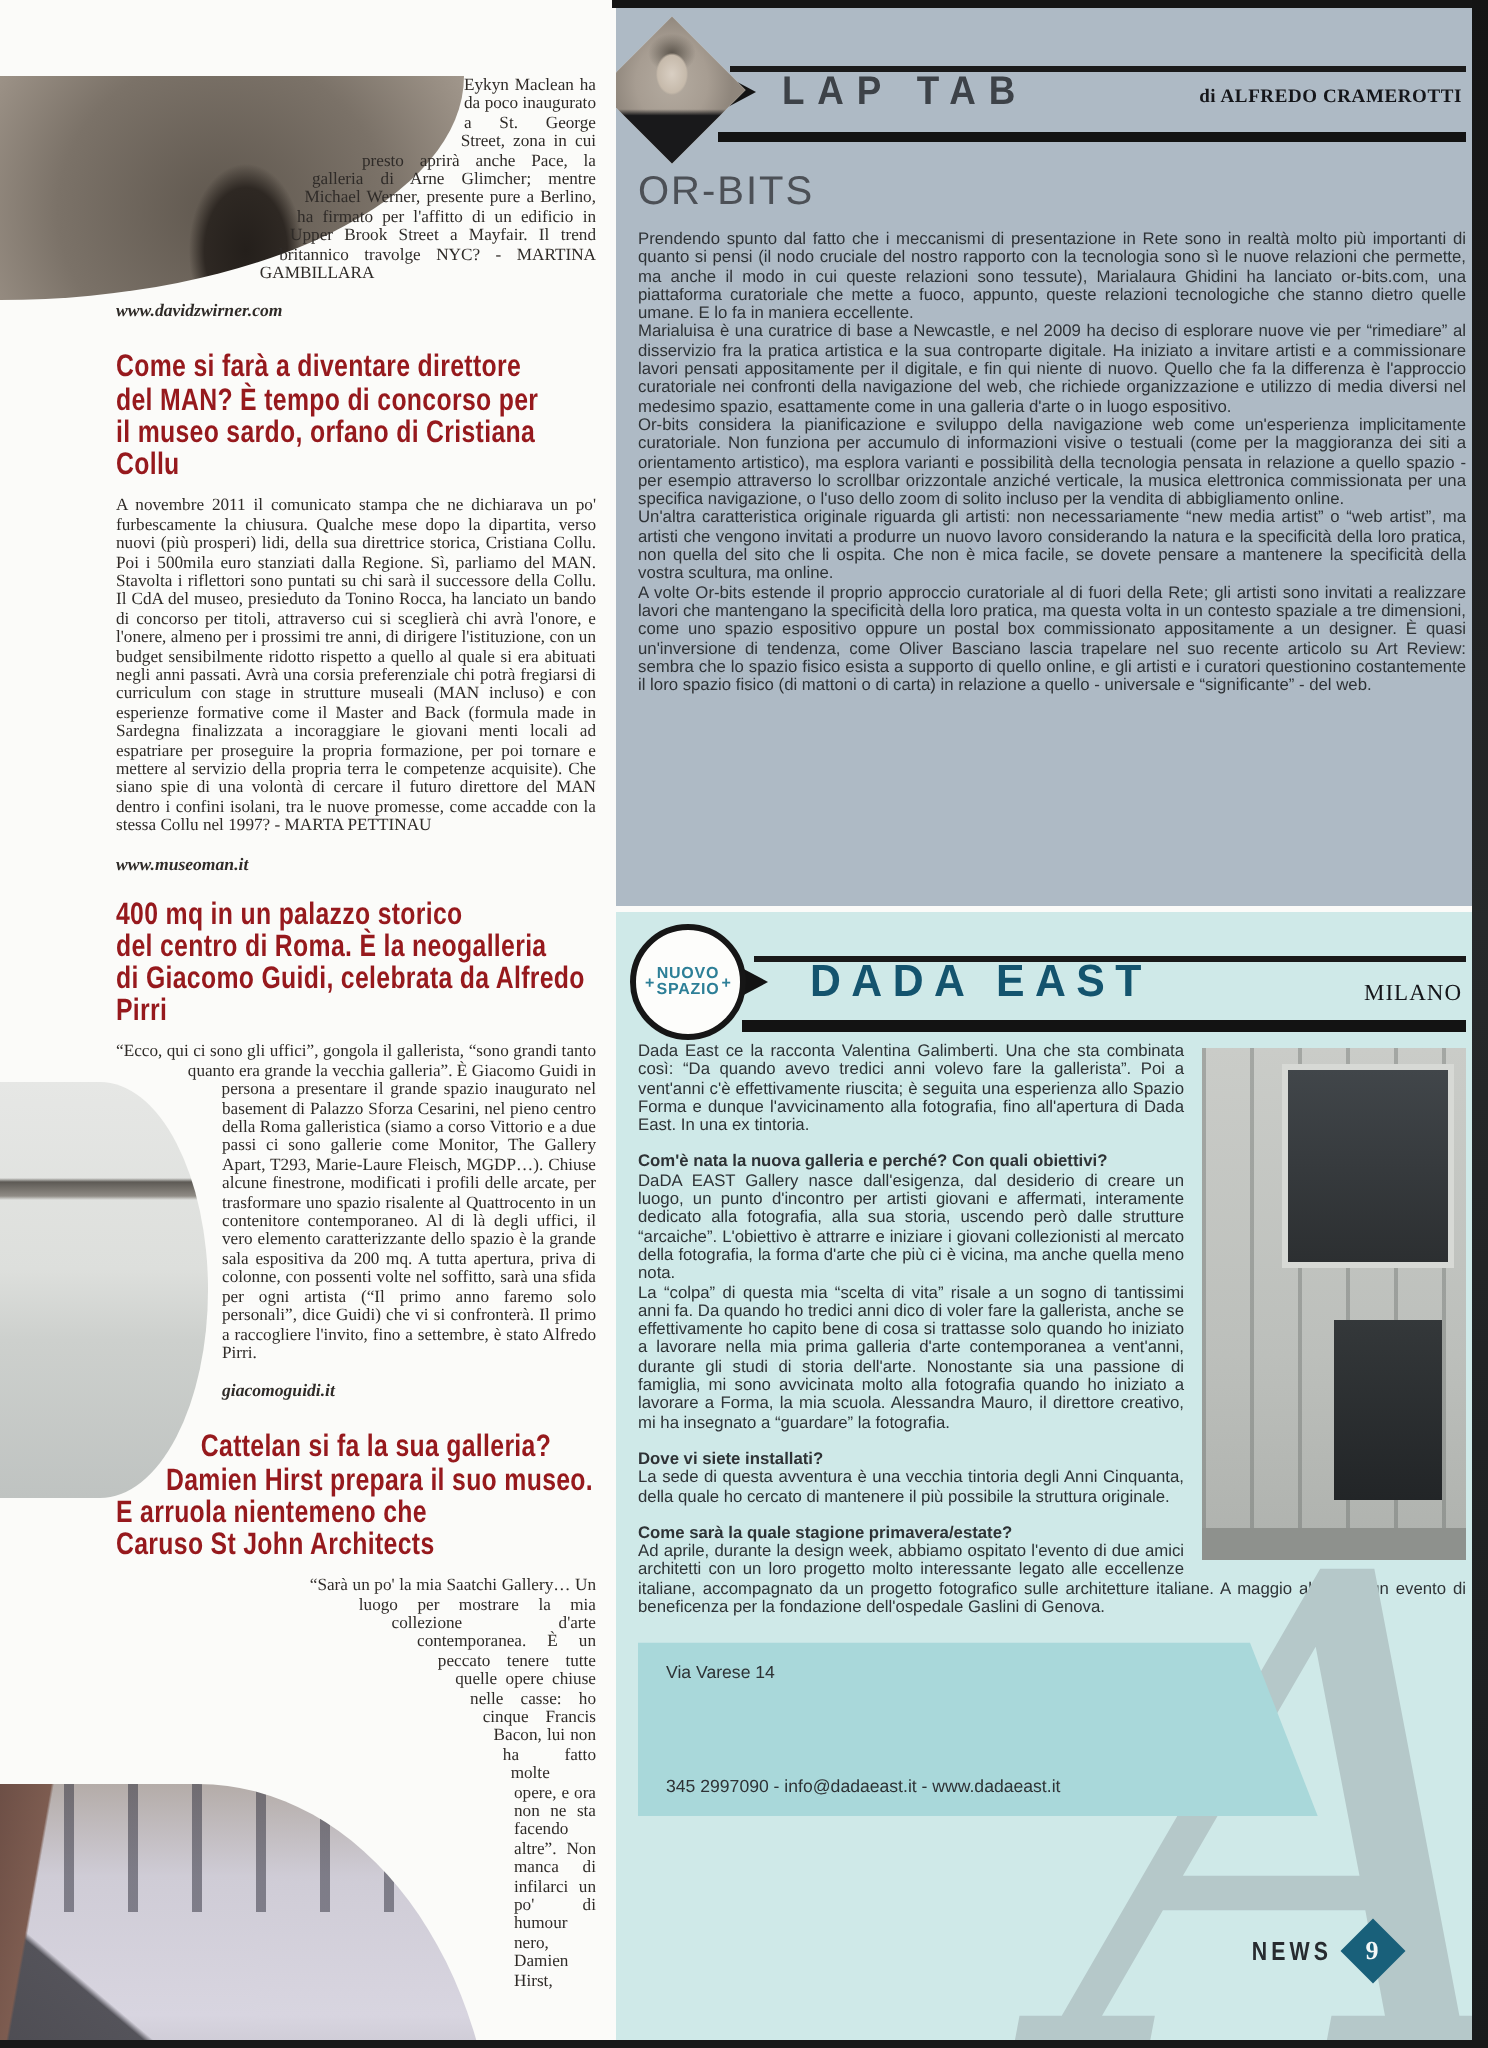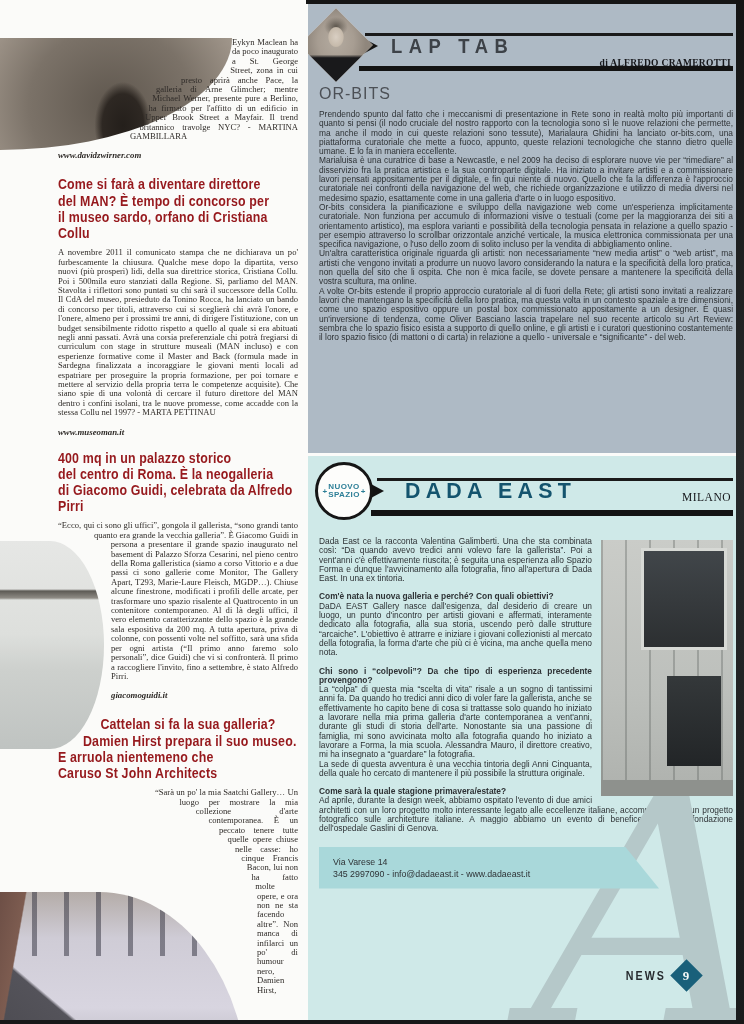--- a/index.html
+++ b/index.html
@@ -75,37 +75,37 @@
   .sec-header{position:relative;height:46px;}
   .lt-header{margin-top:26px;}
   .rule-top{position:absolute;left:46px;right:0;top:7px;height:2.5px;background:#1a1a1a;}
   .rule-bottom{position:absolute;left:40px;right:0;bottom:1px;height:5px;background:#131313;}
   .hdr-arrow{position:absolute;width:0;height:0;border-top:8px solid transparent;border-bottom:8px solid transparent;border-left:15px solid #131313;left:44px;top:12px;}
   .lt-title{
     position:absolute;left:72px;top:9px;font-size:20px;font-weight:bold;
     letter-spacing:7px;color:#3d4248;transform:scaleX(.92);transform-origin:0 0;
   }
   .lt-byline{
-    position:absolute;right:2px;top:32px;font-family:"Liberation Serif",serif;
+    position:absolute;right:2px;top:18px;font-family:"Liberation Serif",serif;
     font-weight:bold;font-size:9.5px;color:#15161a;letter-spacing:.3px;
   }
   .avatar-diamond{
     position:absolute;left:-9px;top:-7px;width:52px;height:52px;
     transform:rotate(45deg);overflow:hidden;background:#ece9e4;
     box-shadow:0 0 0 1px #d8d5cf inset;
   }
   .avatar-face{
     position:absolute;left:-14px;top:-14px;width:80px;height:80px;transform:rotate(-45deg);
     background:
       linear-gradient(to bottom, rgba(0,0,0,0) 62%, #19191b 66%),
       radial-gradient(13px 17px at 50% 40%, #d9cfc3 0%, #c6baab 55%, rgba(0,0,0,0) 62%),
       radial-gradient(17px 14px at 50% 27%, #5d564d 0%, rgba(0,0,0,0) 70%),
       radial-gradient(30px 34px at 50% 45%, #b4aba0 0%, #a79d92 60%, #8f867c 100%);
   }
-  .orbits-title{font-size:16px;letter-spacing:1px;color:#4c5056;margin:13px 0 7px 0;font-weight:500;}
+  .orbits-title{font-size:20px;letter-spacing:1px;color:#4c5056;margin:13px 0 7px 0;font-weight:500;}
   .orbits-link{display:block;margin-top:9px;font-size:8.4px;color:#2e3235;text-decoration:none;}
   
   .dd-header{margin-top:15px;}
   .dd-rule-top{left:58px;}
   .dd-rule-bottom{left:52px;height:6px;}
   .dd-arrow{left:50px;}
   .dd-title{
     position:absolute;left:86px;top:7px;font-size:22.5px;font-weight:bold;
     letter-spacing:5.5px;color:#14546e;transform:scaleX(.95);transform-origin:0 0;
   }
@@ -114,39 +114,39 @@
     font-size:11.5px;color:#15161a;letter-spacing:.5px;
   }
   .badge{
     position:absolute;left:-4px;top:-9px;width:52px;height:52px;border-radius:50%;
     background:#fdfdfb;border:3.5px solid #161616;z-index:2;
     display:flex;align-items:center;justify-content:center;gap:1px;
   }
   .badge-txt{display:flex;flex-direction:column;align-items:center;line-height:8px;}
   .badge-line{font-size:8px;font-weight:bold;color:#2d7f97;letter-spacing:.4px;}
   .plus-icon{color:#2d7f97;font-size:8px;font-weight:bold;}
-  .dd-content{padding-top:20px;}
+  .dd-content{padding-top:4px;}
   .photo-facade{
     float:right;width:132px;height:256px;margin:3px 0 8px 9px;
     position:relative;
     background:
       repeating-linear-gradient(to right, rgba(92,97,94,.35) 0 2px, rgba(0,0,0,0) 2px 24px),
       linear-gradient(to bottom, #caccc8 0%, #bcbfbb 60%, #aeb1ad 100%);
   }
   .facade-window{position:absolute;right:6px;top:8px;width:80px;height:96px;background:linear-gradient(#41464a,#2c2f31);border:3px solid #d7d9d5;}
   .facade-door{position:absolute;right:12px;bottom:30px;width:54px;height:90px;background:linear-gradient(#34383a,#222527);}
   .facade-step{position:absolute;left:0;bottom:0;width:100%;height:16px;background:#8e918d;}
   .qa-q{font-weight:bold;margin-top:9px !important;}
   .contact-box{
     margin-top:13px;width:340px;background:#a9d8da;
     clip-path:polygon(0 0, calc(100% - 34px) 0, 100% 100%, 0 100%);
     padding:9px 14px;box-sizing:border-box;
     font-size:8.8px;line-height:12px;color:#2e3235;
   }
-  .contact-box a{color:#2e3235;text-decoration:none;display:block;}
+  .contact-box a{color:#2e3235;text-decoration:none;display:block;margin-top:45px;}
   .news-marker{position:absolute;right:46px;top:508px;display:flex;align-items:center;gap:9px;z-index:3;}
   .news-label{font-size:13px;font-weight:bold;letter-spacing:2.5px;color:#272b2f;transform:scaleX(.82);transform-origin:100% 50%;}
   .page-diamond{
     width:23px;height:23px;transform:rotate(45deg);background:#19607a;
     display:flex;align-items:center;justify-content:center;
   }
   .page-num{transform:rotate(-45deg);color:#f2f6f6;font-family:"Liberation Serif",serif;font-size:13px;font-weight:bold;}
   .watermark-a{
     position:absolute;right:-26px;top:290px;z-index:0;
     font-family:"DejaVu Serif",serif;font-style:italic;
@@ -241,23 +241,23 @@
       <div class="facade-window"></div>
       <div class="facade-door"></div>
       <div class="facade-step"></div>
     </div>
 
     <p>Dada East ce la racconta Valentina Galimberti. Una che sta combinata così: “Da quando avevo tredici anni volevo fare la gallerista”. Poi a vent'anni c'è effettivamente riuscita; è seguita una esperienza allo Spazio Forma e dunque l'avvicinamento alla fotografia, fino all'apertura di Dada East. In una ex tintoria.</p>
 
     <p class="qa-q">Com'è nata la nuova galleria e perché? Con quali obiettivi?</p>
     <p>DaDA EAST Gallery nasce dall'esigenza, dal desiderio di creare un luogo, un punto d'incontro per artisti giovani e affermati, interamente dedicato alla fotografia, alla sua storia, uscendo però dalle strutture “arcaiche”. L'obiettivo è attrarre e iniziare i giovani collezionisti al mercato della fotografia, la forma d'arte che più ci è vicina, ma anche quella meno nota.</p>
 
-    <p class="qa-q">Chi sono i “colpevoli”? Da che tipo di esperienza precedente provengono?</p>
     <p>La “colpa” di questa mia “scelta di vita” risale a un sogno di tantissimi anni fa. Da quando ho tredici anni dico di voler fare la gallerista, anche se effettivamente ho capito bene di cosa si trattasse solo quando ho iniziato a lavorare nella mia prima galleria d'arte contemporanea a vent'anni, durante gli studi di storia dell'arte. Nonostante sia una passione di famiglia, mi sono avvicinata molto alla fotografia quando ho iniziato a lavorare a Forma, la mia scuola. Alessandra Mauro, il direttore creativo, mi ha insegnato a “guardare” la fotografia.</p>
 
+    <p class="qa-q">Dove vi siete installati?</p>
     <p>La sede di questa avventura è una vecchia tintoria degli Anni Cinquanta, della quale ho cercato di mantenere il più possibile la struttura originale.</p>
 
     <p class="qa-q">Come sarà la quale stagione primavera/estate?</p>
     <p>Ad aprile, durante la design week, abbiamo ospitato l'evento di due amici architetti con un loro progetto molto interessante legato alle eccellenze italiane, accompagnato da un progetto fotografico sulle architetture italiane. A maggio abbiamo un evento di beneficenza per la fondazione dell'ospedale Gaslini di Genova.</p>
 
     <div class="contact-box">
       <span style="display:block;">Via Varese 14</span>
       <a>345 2997090 - info@dadaeast.it - www.dadaeast.it</a>
     </div>
   </div>

